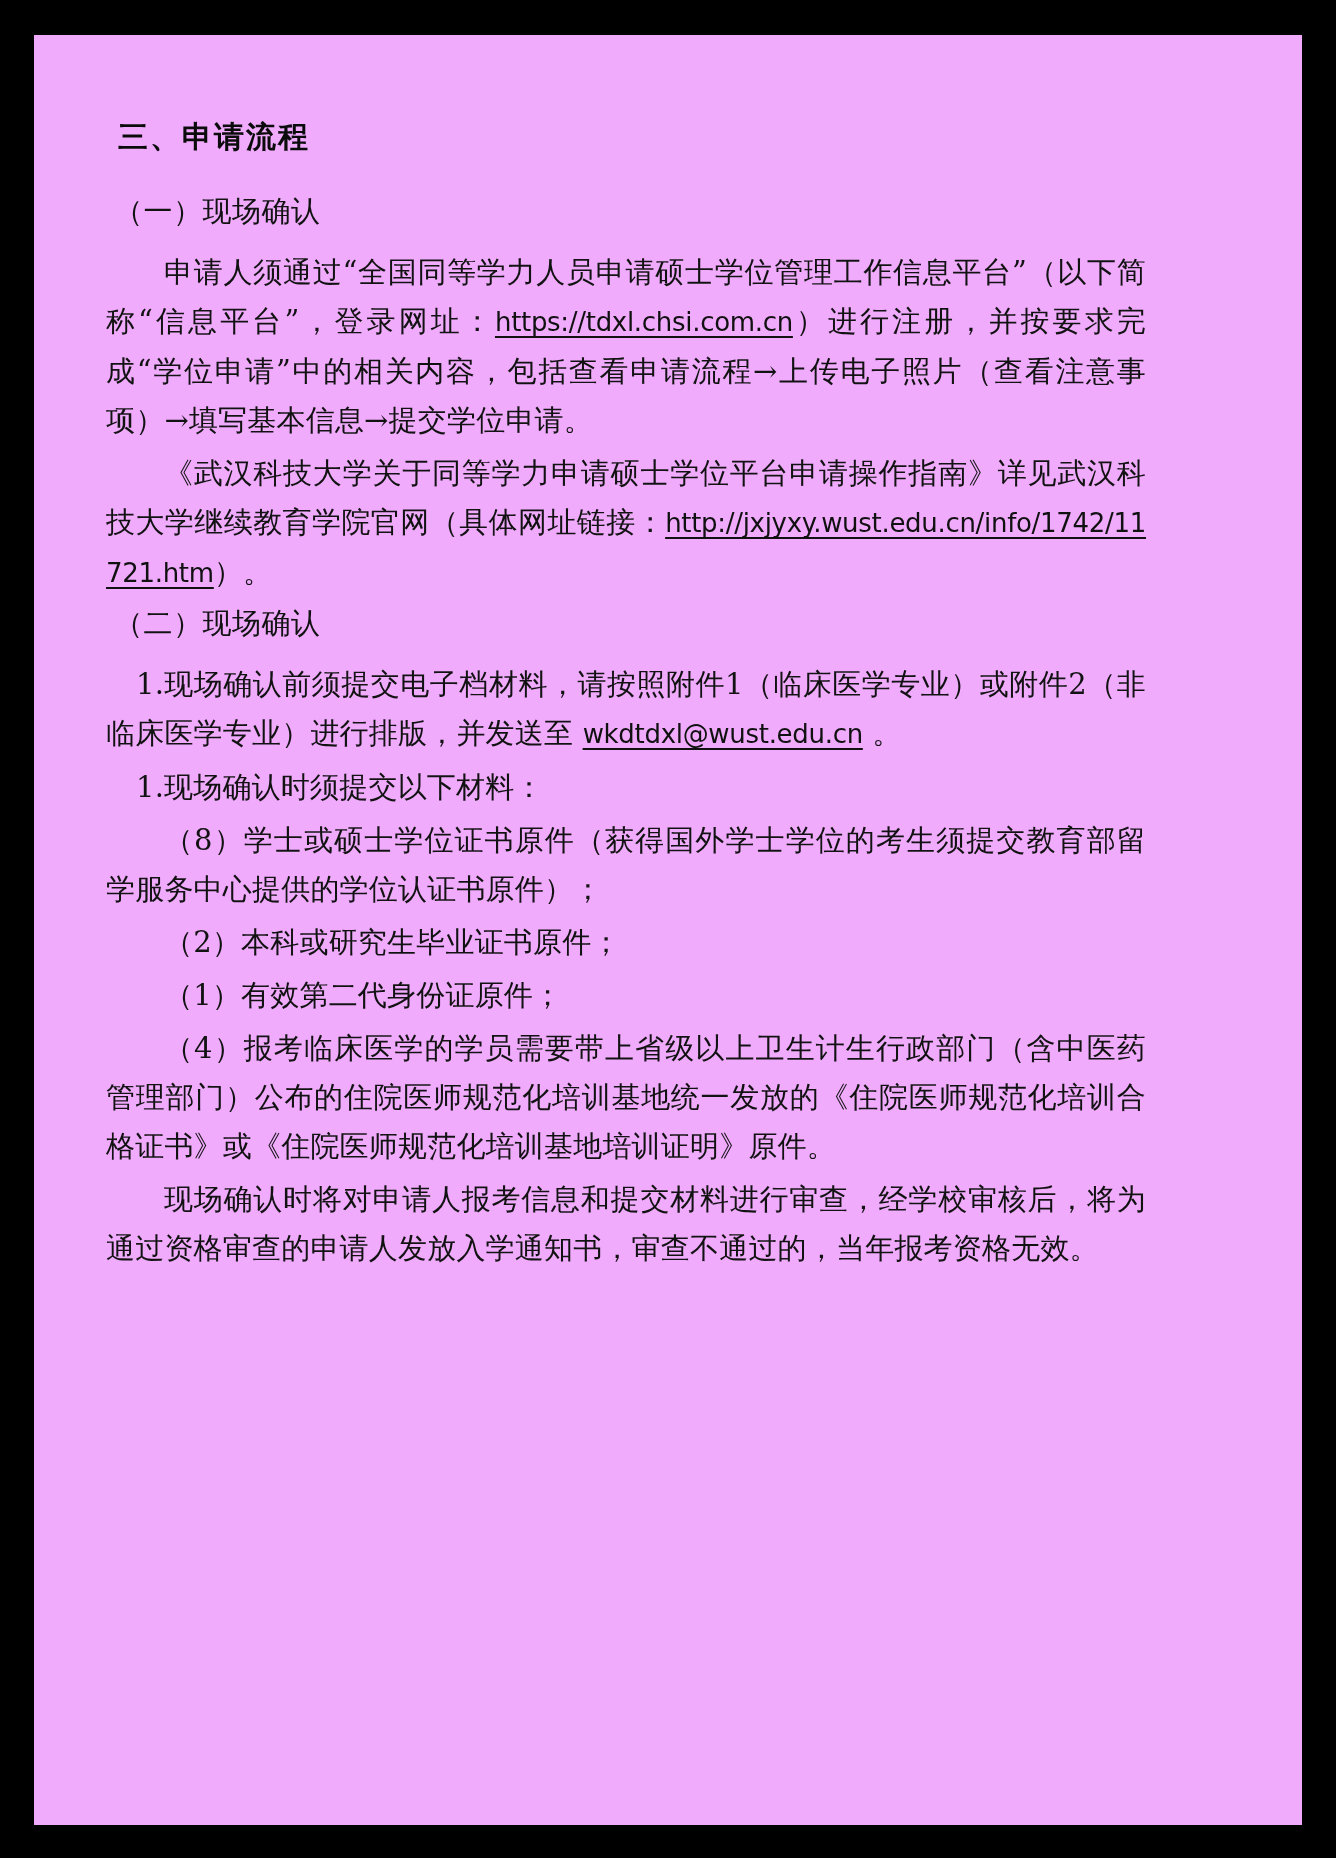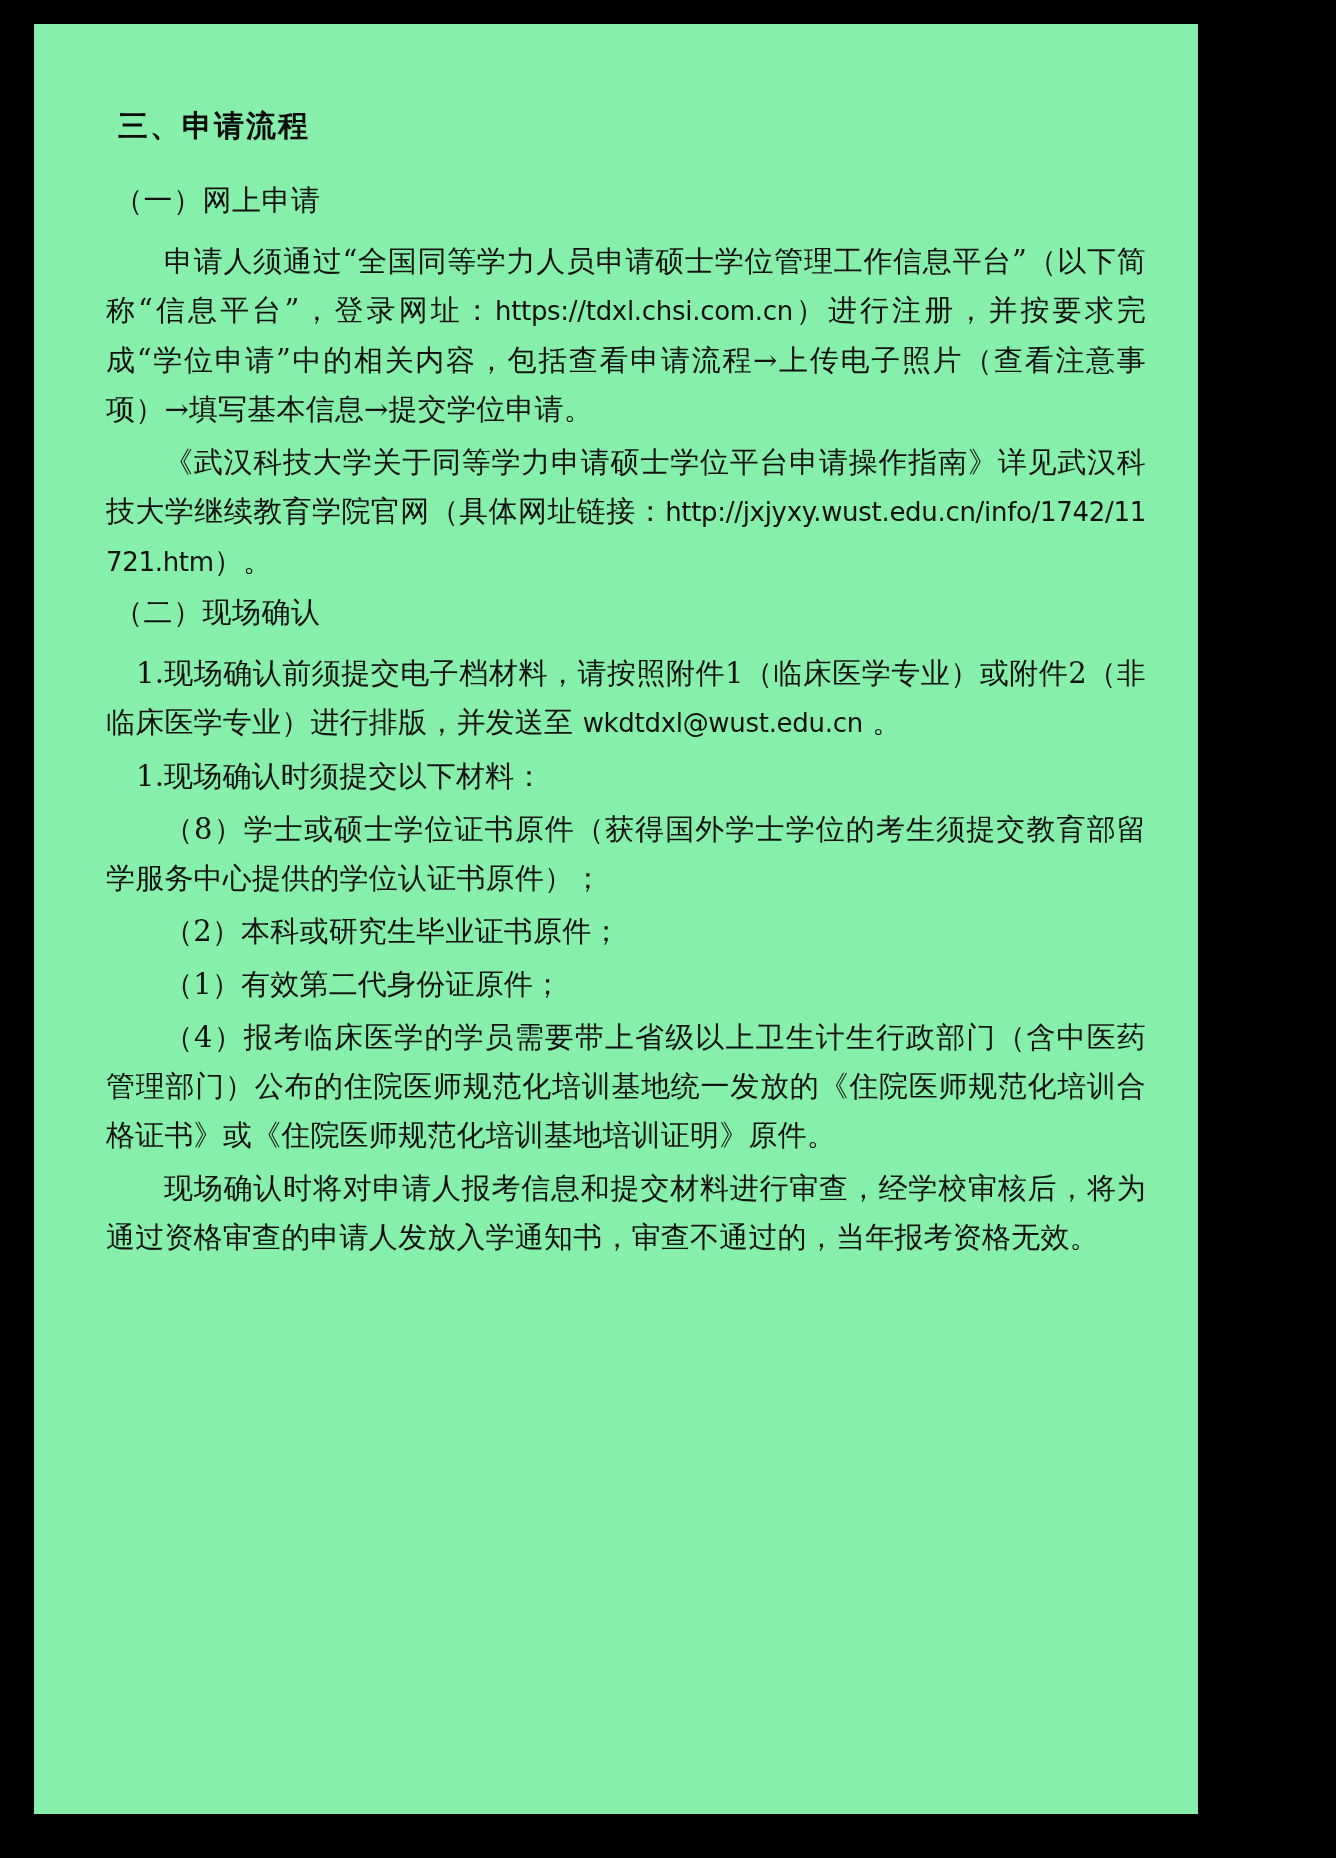--- a/index.html
+++ b/index.html
@@ -16,24 +16,24 @@
   .page-frame {
     position: absolute;
     left: 0; top: 0;
     width: 1336px;
     height: 1858px;
     background: #000000;
   }
   .page-sheet {
     position: absolute;
     left: 34px;
-    top: 24px;
-    width: 1164px;
+    top: 35px;
+    width: 1268px;
     height: 1790px;
-    background: #86efac;
+    background: #f0abfc;
     overflow: hidden;
   }
   .doc-body {
     position: absolute;
     left: 72px;
     top: 82px;
     width: 1040px;
   }
   
   .h-section {
@@ -62,36 +62,37 @@
     text-align: justify;
     text-justify: inter-ideograph;
     letter-spacing: 0.2px;
     word-break: break-all;
   }
   p.indent { text-indent: 58px; }
   p.indent-sm { text-indent: 30px; }
   .lnk {
     font-family: "DejaVu Sans", "Liberation Sans", sans-serif;
     font-size: 26px;
+    text-decoration: underline;
     text-underline-offset: 5px;
     color: #111111;
     letter-spacing: -0.3px;
   }
 </style>
 </head>
 <body>
 
 <div class="page-frame">
   <div class="page-sheet">
     <div class="doc-body">
 
       <h2 class="h-section">三、申请流程</h2>
 
       <div id="blocks-root">
-          <div class="h-sub">（一）网上申请</div>
+          <div class="h-sub">（一）现场确认</div>
           <p class="para indent"><span>申请人须通过“全国同等学力人员申请硕士学位管理工作信息平台”（以下简称“信息平台”，登录网址：</span><span class="lnk">https://tdxl.chsi.com.cn</span><span>）进行注册，并按要求完成“学位申请”中的相关内容，包括查看申请流程→上传电子照片（查看注意事项）→填写基本信息→提交学位申请。</span></p>
           <p class="para indent"><span>《武汉科技大学关于同等学力申请硕士学位平台申请操作指南》详见武汉科技大学继续教育学院官网（具体网址链接：</span><span class="lnk">http://jxjyxy.wust.edu.cn/info/1742/11721.htm</span><span>）。</span></p>
           <div class="h-sub">（二）现场确认</div>
           <p class="para indent-sm"><span>1.现场确认前须提交电子档材料，请按照附件1（临床医学专业）或附件2（非临床医学专业）进行排版，并发送至 </span><span class="lnk">wkdtdxl@wust.edu.cn</span><span> 。</span></p>
           <p class="para indent-sm"><span>1.现场确认时须提交以下材料：</span></p>
           <p class="para indent"><span>（8）学士或硕士学位证书原件（获得国外学士学位的考生须提交教育部留学服务中心提供的学位认证书原件）；</span></p>
           <p class="para indent"><span>（2）本科或研究生毕业证书原件；</span></p>
           <p class="para indent"><span>（1）有效第二代身份证原件；</span></p>
           <p class="para indent"><span>（4）报考临床医学的学员需要带上省级以上卫生计生行政部门（含中医药管理部门）公布的住院医师规范化培训基地统一发放的《住院医师规范化培训合格证书》或《住院医师规范化培训基地培训证明》原件。</span></p>
           <p class="para indent"><span>现场确认时将对申请人报考信息和提交材料进行审查，经学校审核后，将为通过资格审查的申请人发放入学通知书，审查不通过的，当年报考资格无效。</span></p>

